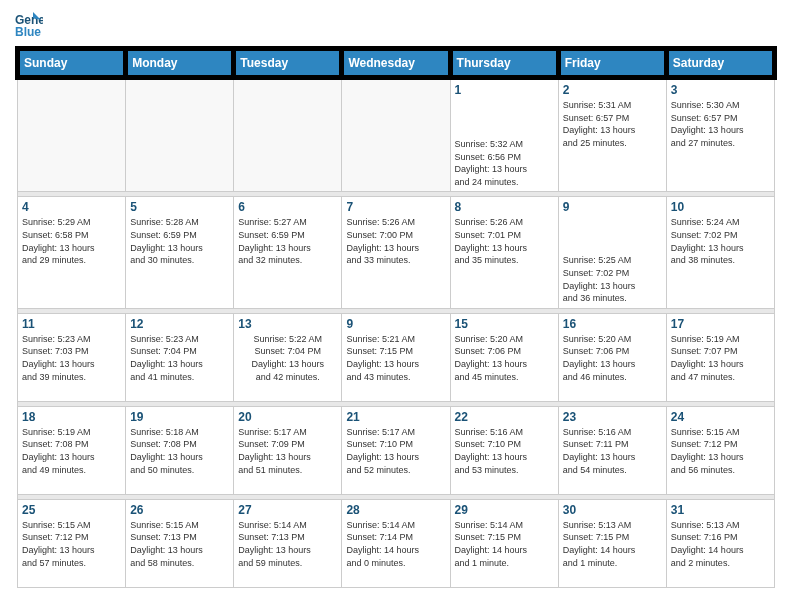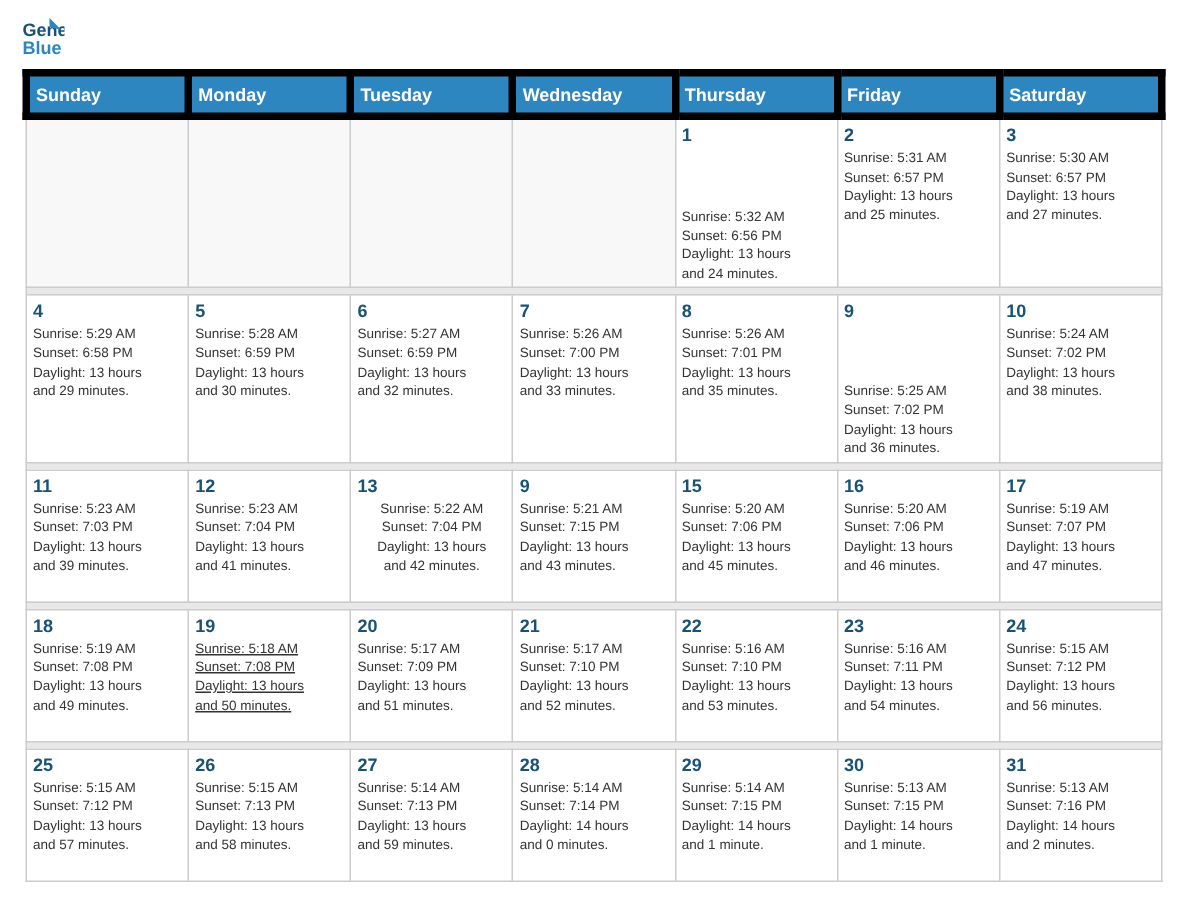--- a/index.html
+++ b/index.html
@@ -255,21 +255,21 @@
         <tr>
           <td>
             <span class="day-number">18</span>
             <div class="day-info" style="white-space: pre-line;">Sunrise: 5:19 AM
 Sunset: 7:08 PM
 Daylight: 13 hours
 and 49 minutes.</div>
           </td>
           <td>
             <span class="day-number">19</span>
-            <div class="day-info" style="white-space: pre-line; text-decoration: underline;">Sunrise: 5:18 AM
+            <div class="day-info" style="white-space: pre-line;">Sunrise: 5:18 AM
 Sunset: 7:08 PM
 Daylight: 13 hours
 and 50 minutes.</div>
           </td>
           <td>
             <span class="day-number">20</span>
             <div class="day-info" style="white-space: pre-line;">Sunrise: 5:17 AM
 Sunset: 7:09 PM
 Daylight: 13 hours
 and 51 minutes.</div>

